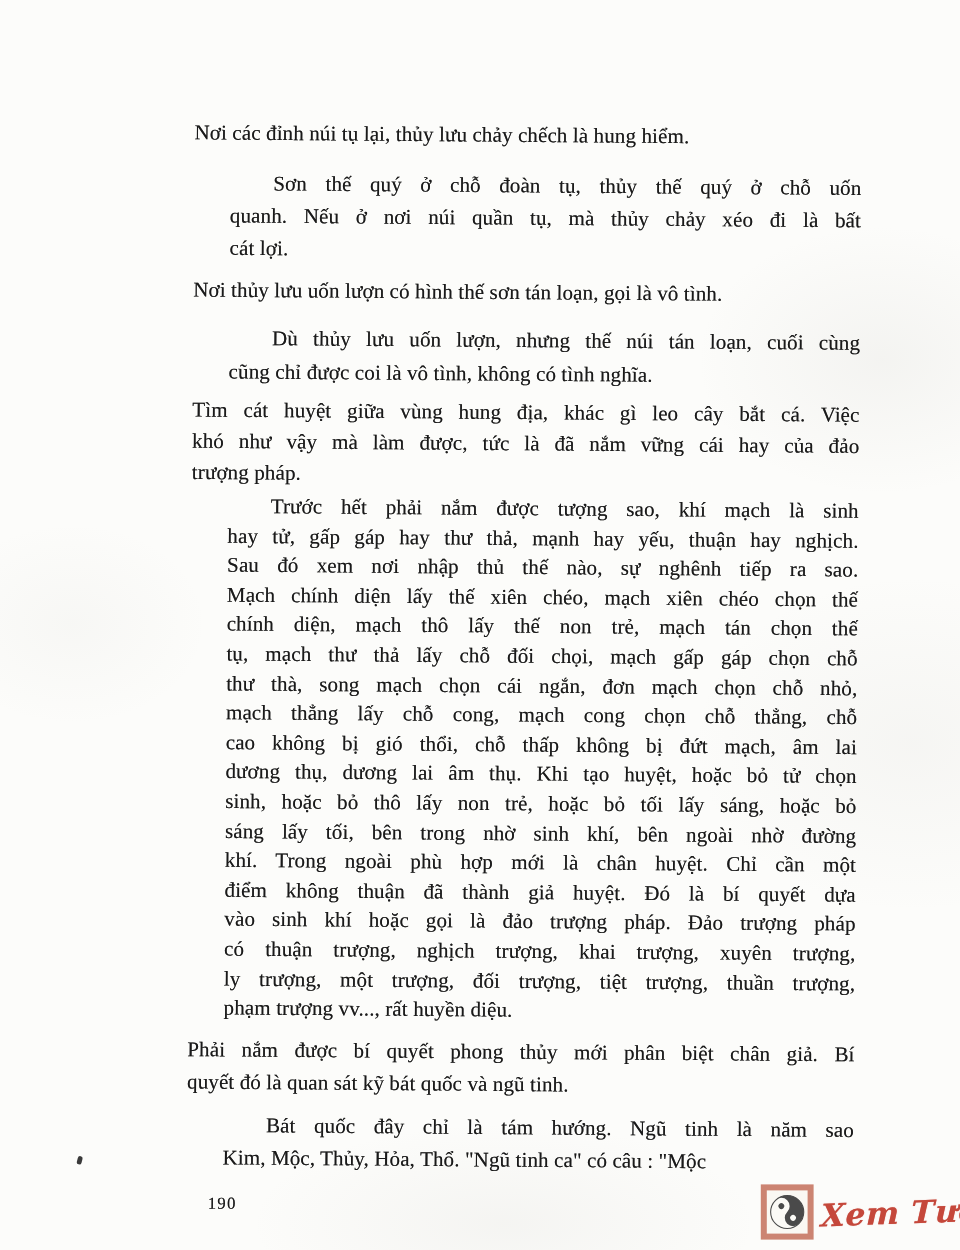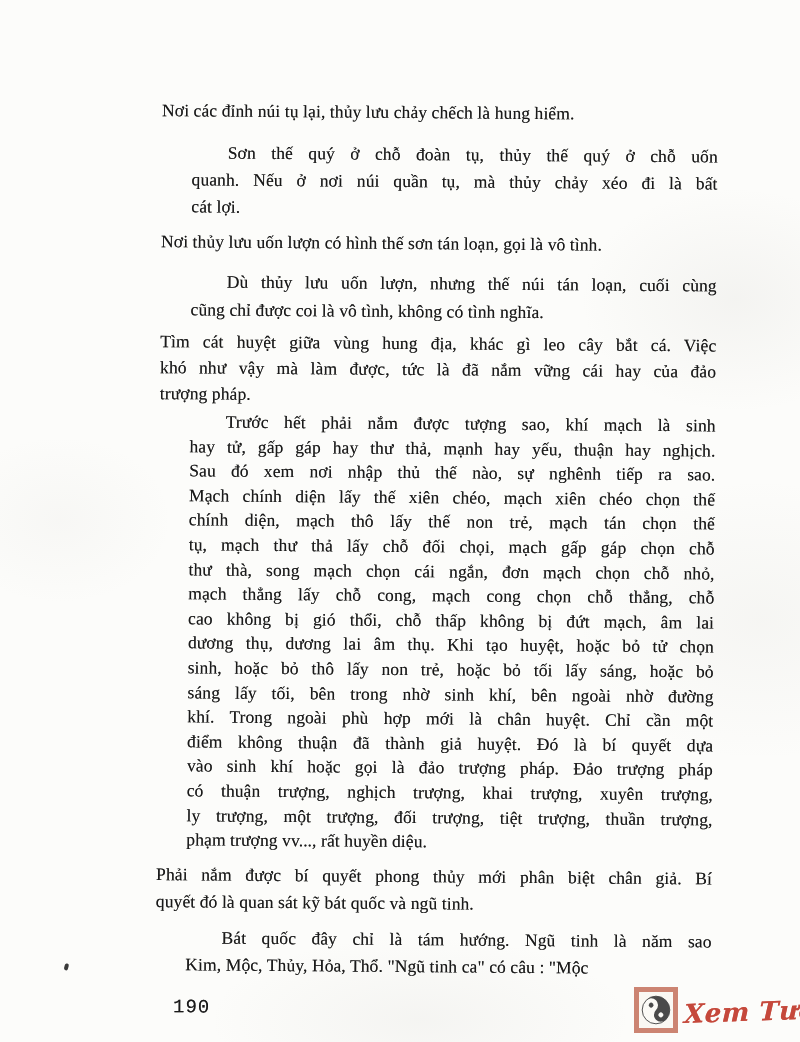--- a/index.html
+++ b/index.html
@@ -39,23 +39,22 @@
   .p0{top:99px;line-height:27px;}
   .p1{top:141px;line-height:27px;}
   .p2{top:230px;line-height:27px;}
   .p3{top:269px;line-height:28px;}
   .p4{top:330px;line-height:26px;}
   .p5{top:411px;line-height:24.6px;}
   .p6{top:863px;line-height:27px;}
   .p7{top:926px;line-height:27px;}
   .page-number{
     position:absolute;left:181px;top:998px;
-    font-size:19px;letter-spacing:1px;
+    font-size:14px;letter-spacing:1px;
     text-shadow:0 0 0.5px rgba(10,10,10,0.6);
-    font-family:Liberation Mono, monospace;
   }
   .speck{
     position:absolute;left:72px;top:966px;width:4px;height:7px;
     background:#3a3a3a;border-radius:2px;transform:rotate(14deg);
   }
   
   .watermark{
     position:absolute;left:634px;top:986px;height:48px;
     display:flex;align-items:center;
   }

